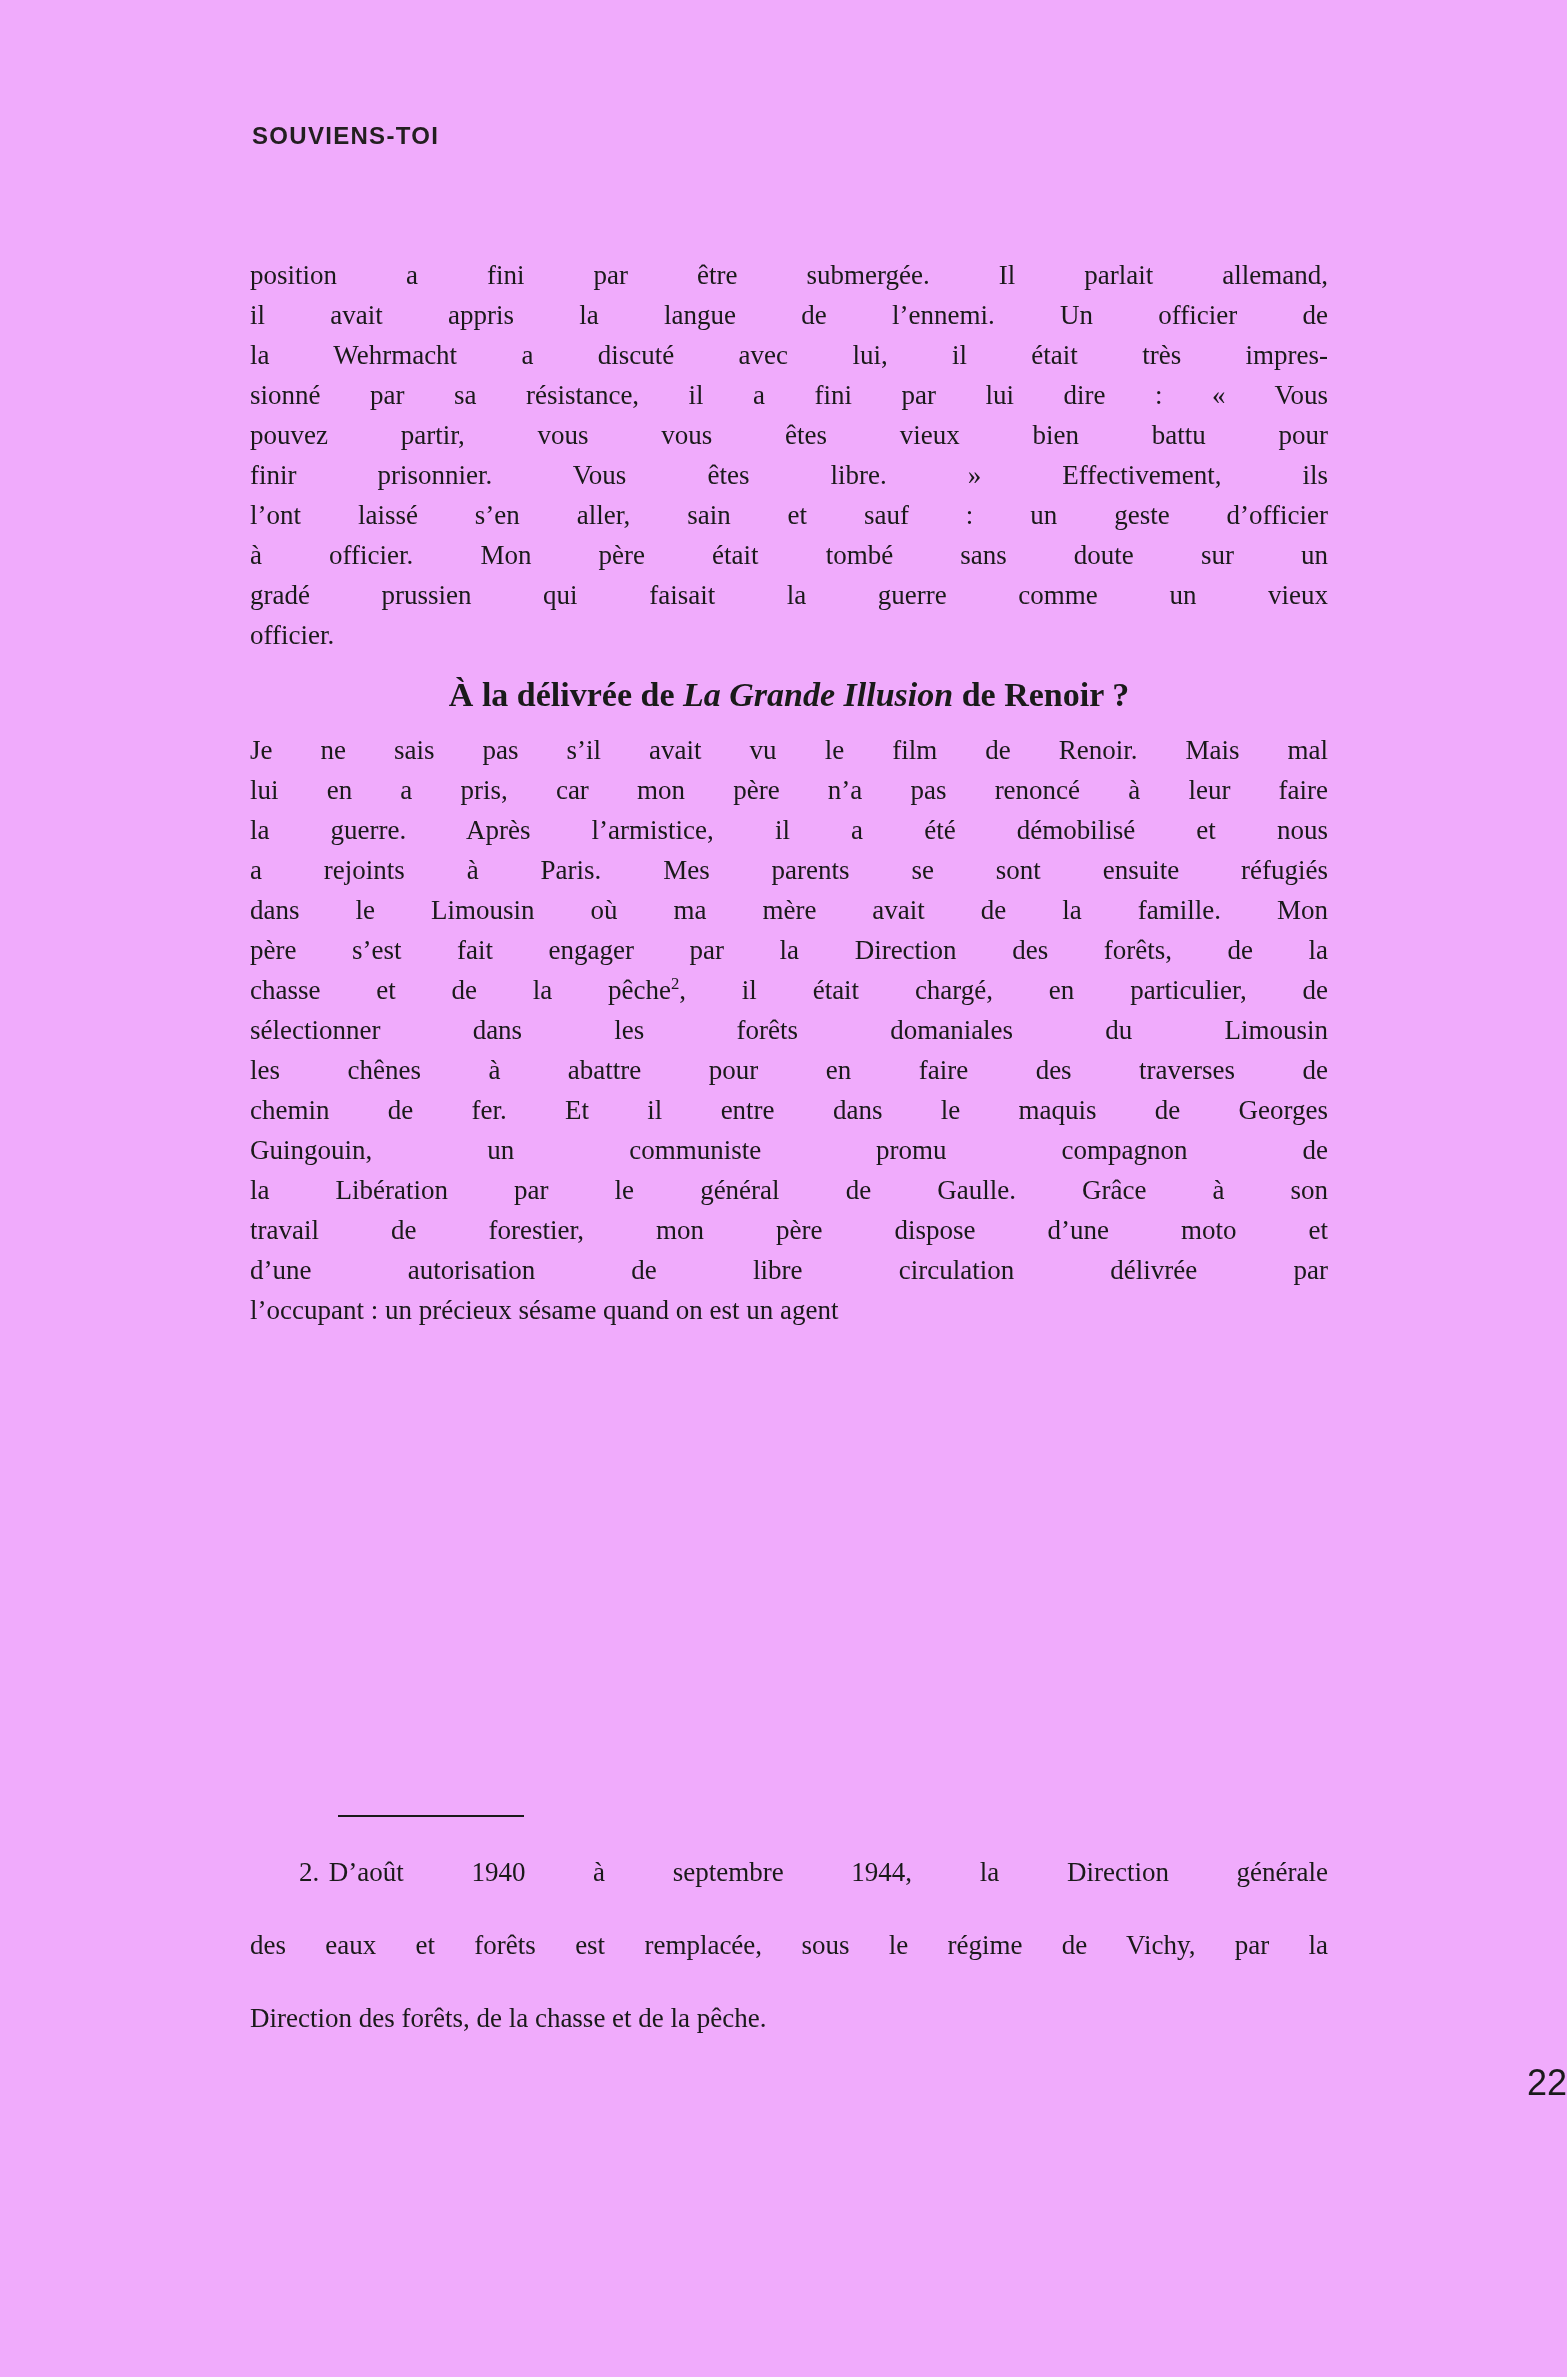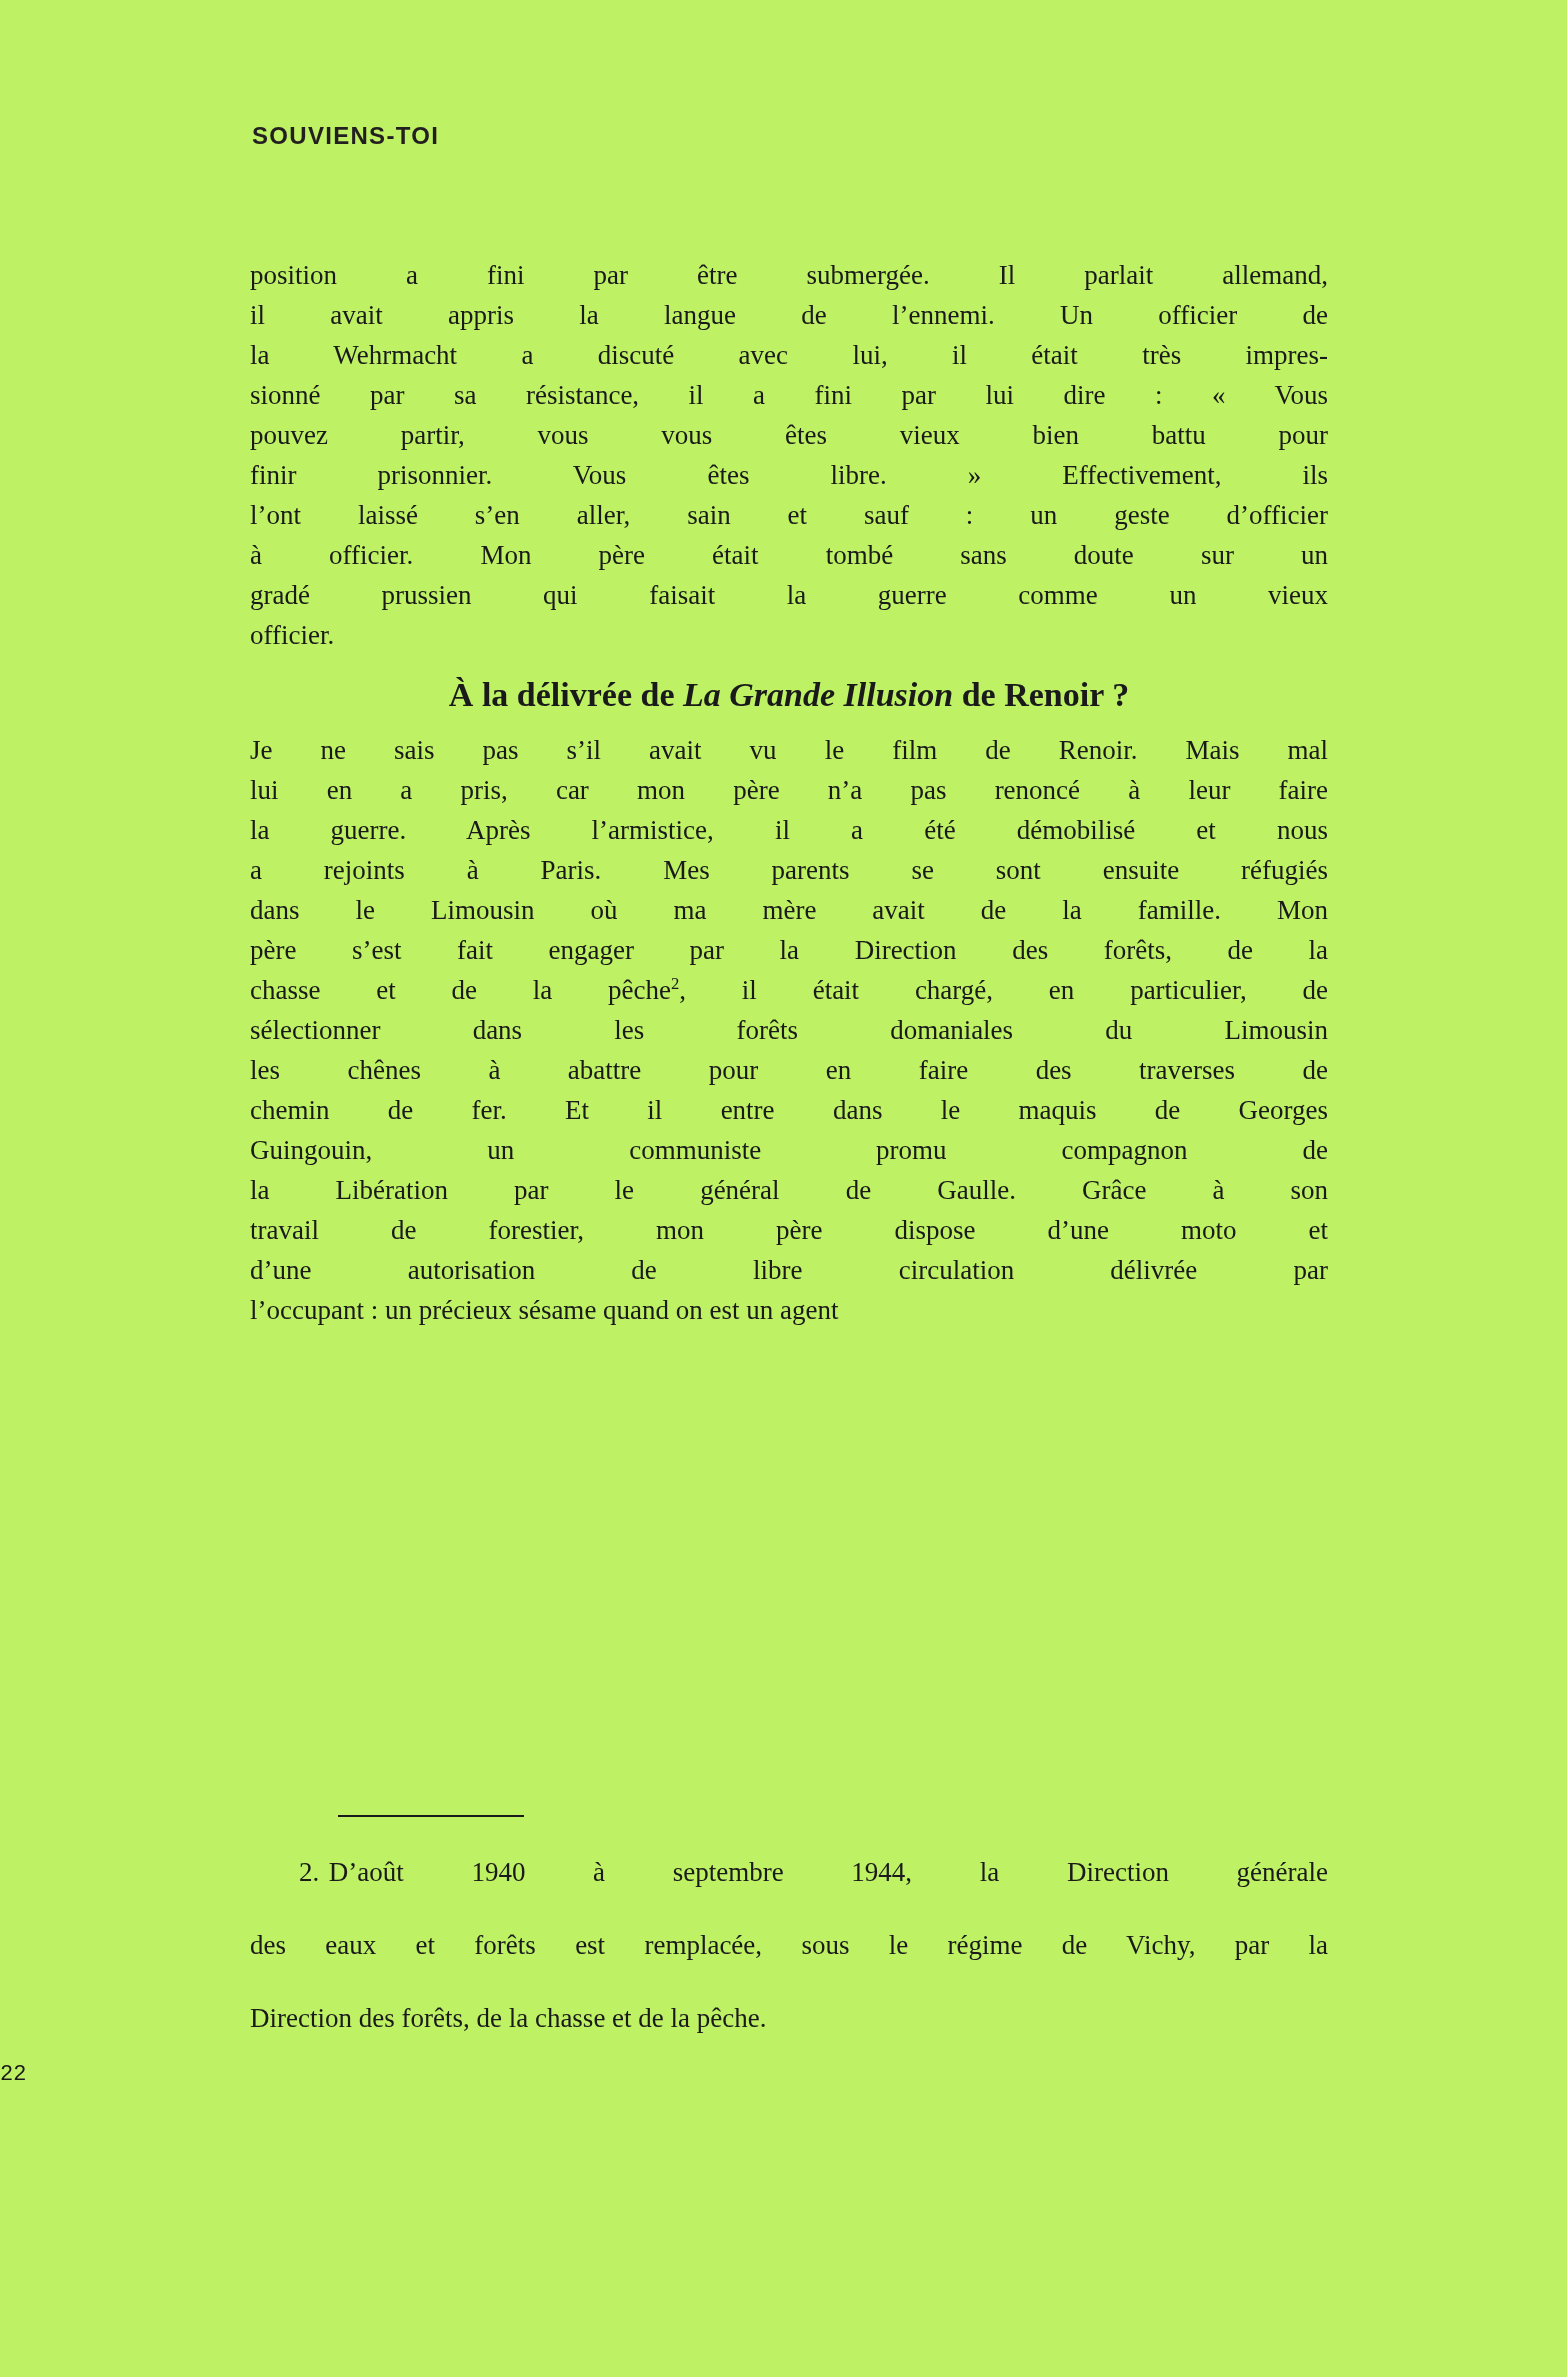--- a/index.html
+++ b/index.html
@@ -6,21 +6,21 @@
   html, body {
     margin: 0;
     padding: 0;
     background: #ffffff;
   }
 
   .page {
     position: relative;
     width: 1567px;
     height: 2378px;
-    background: #bef264;
+    background: #f0abfc;
     margin: 0 auto;
     overflow: hidden;
     box-sizing: border-box;
   }
 
   
   .running-head {
     position: absolute;
     left: 252px;
     top: 122px;
@@ -135,23 +135,23 @@
     display: inline-block;
     width: 9.5px;
   }
 
   
   .folio {
     position: absolute;
     left: 0;
     right: 0;
     top: 2062px;
-    text-align: left;
-    font-family: Liberation Mono, monospace;
-    font-size: 22px;
+    text-align: right;
+    font-family: Liberation Sans, sans-serif;
+    font-size: 36px;
     color: #1a1a1a;
   }
 </style>
 </head>
 <body>
 
 <div class="page">
 
   <div class="running-head">SOUVIENS-TOI</div>
 

